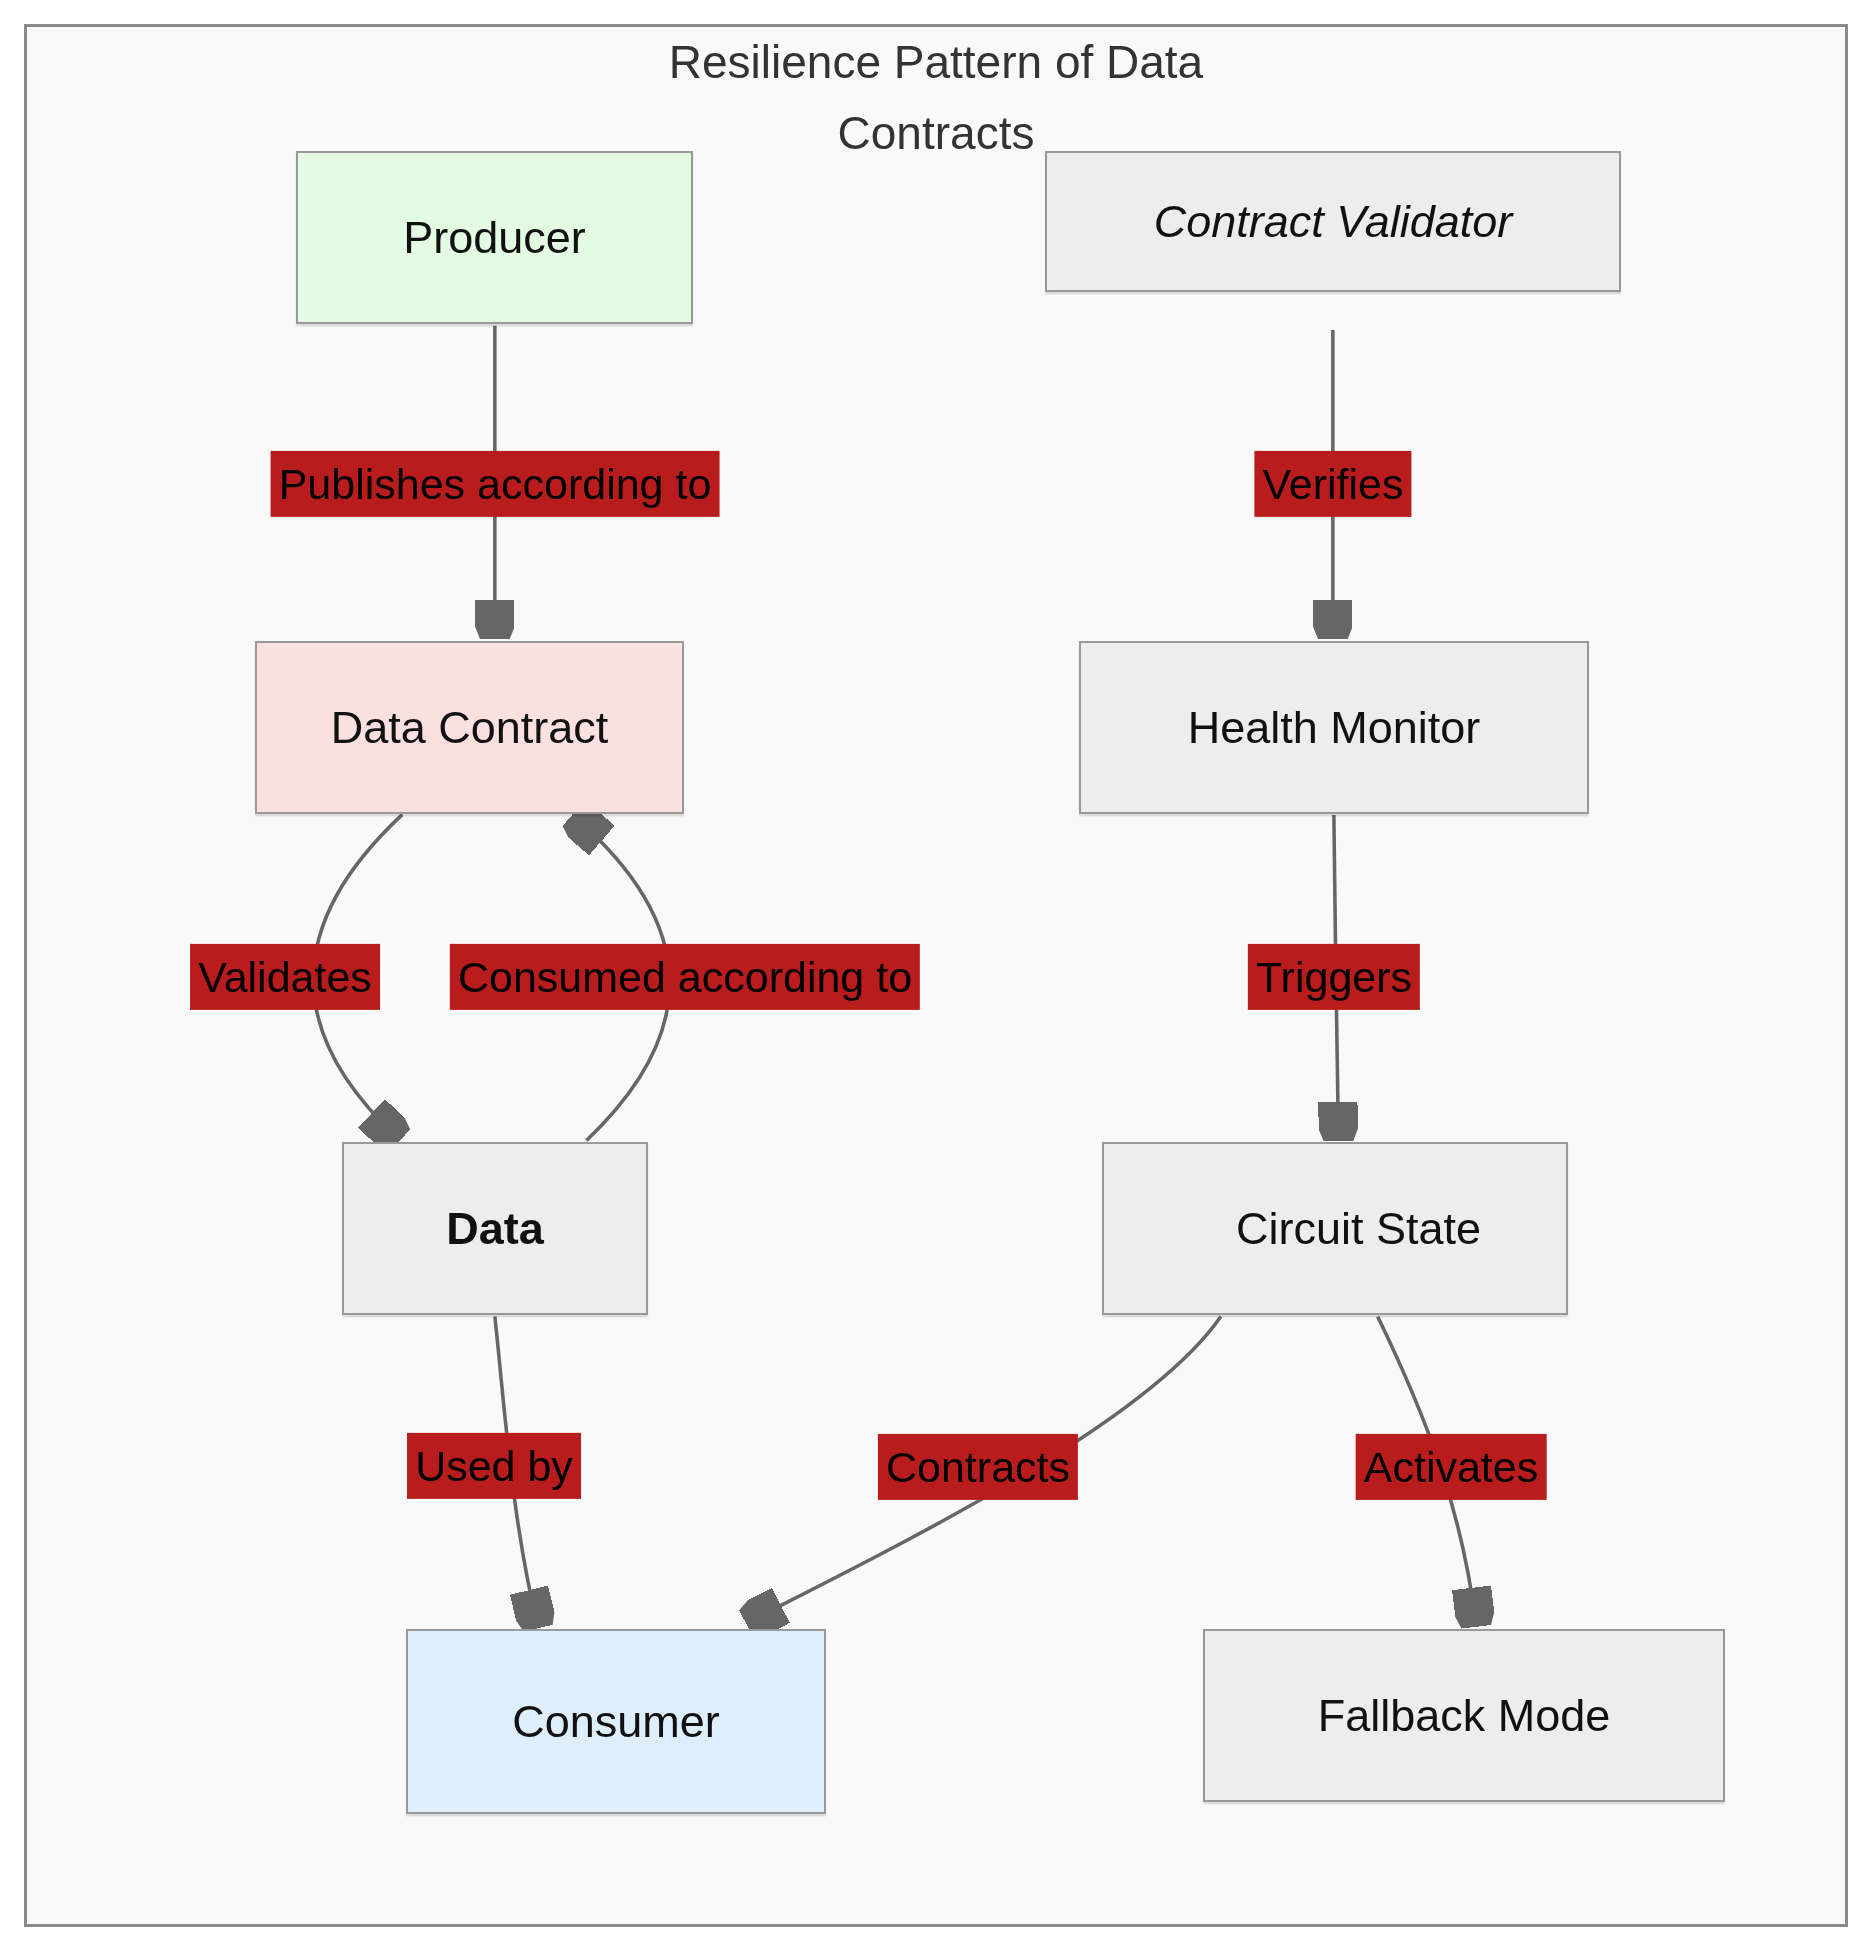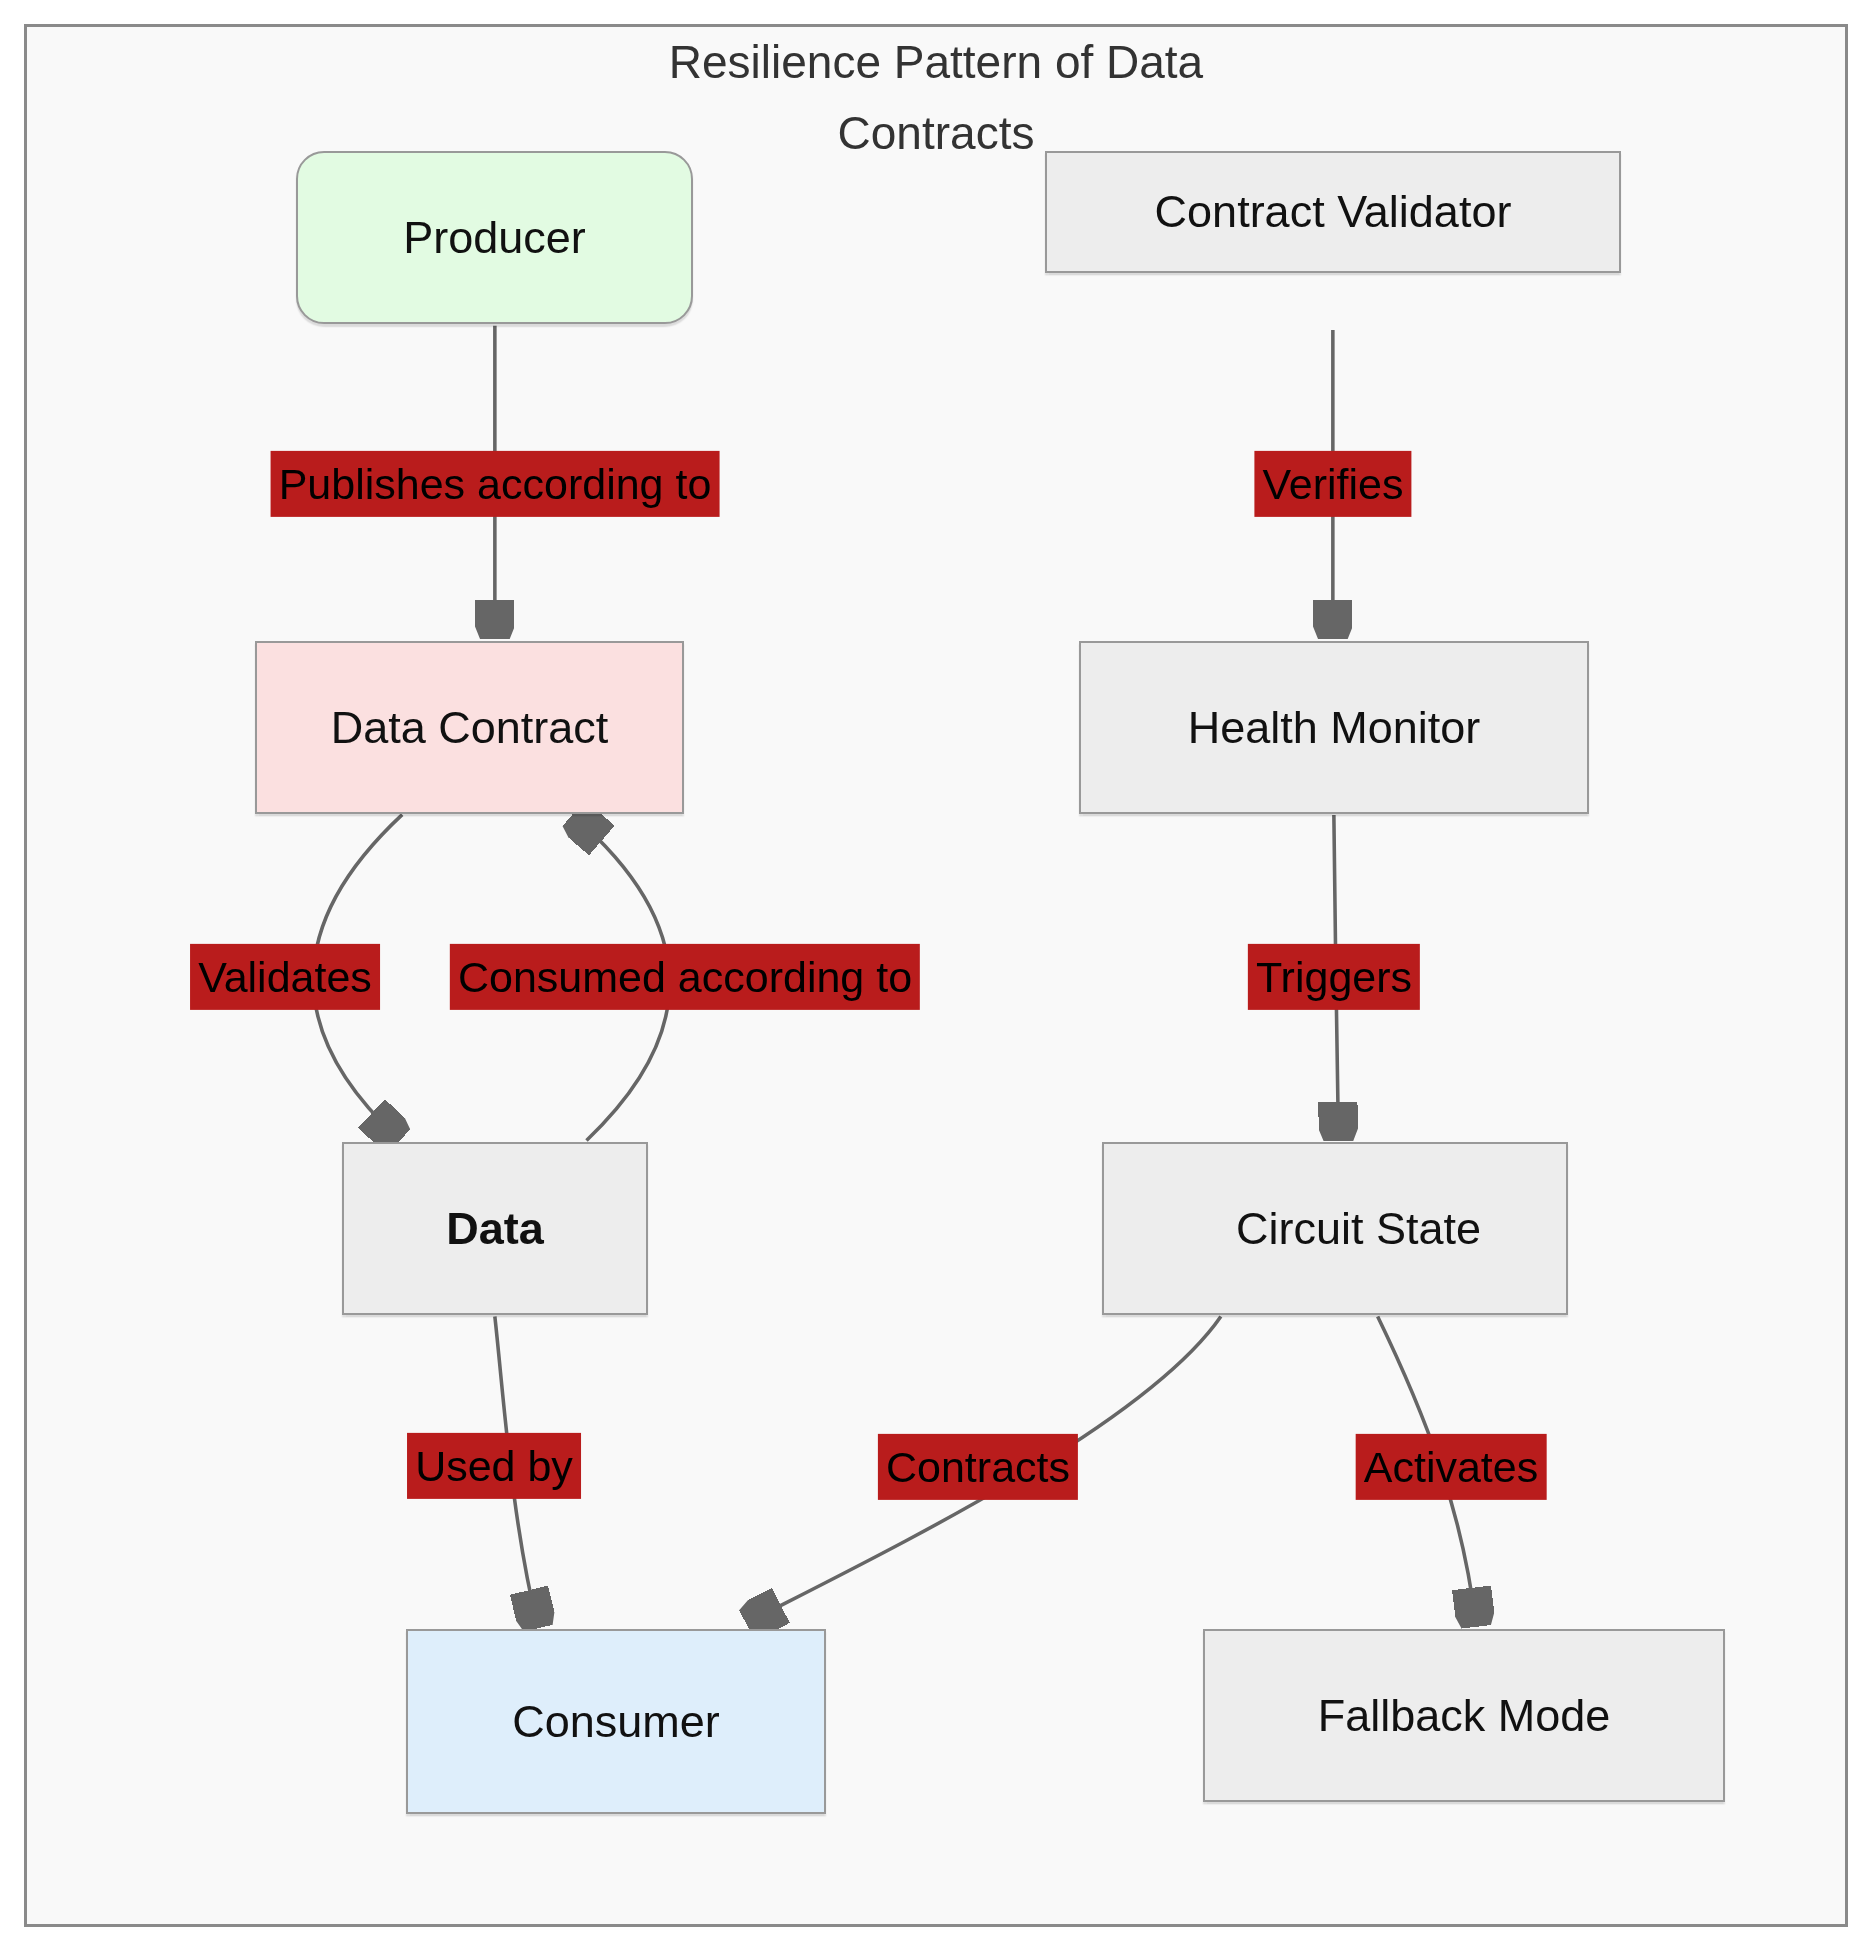--- a/index.html
+++ b/index.html
@@ -102,33 +102,33 @@
 
   <div class="edge-label" style="left:495px;  top:484px;">Publishes according to</div>
   <div class="edge-label" style="left:285px;  top:977px;">Validates</div>
   <div class="edge-label" style="left:685px; top:977px;">Consumed according to</div>
   <div class="edge-label" style="left:494px;  top:1466px;">Used by</div>
   <div class="edge-label" style="left:1333px; top:484px;">Verifies</div>
   <div class="edge-label" style="left:1334px; top:977px;">Triggers</div>
   <div class="edge-label" style="left:978px; top:1467px;">Contracts</div>
   <div class="edge-label" style="left:1451px; top:1467px;">Activates</div>
 
-  <div class="node" style="left: 296px; top: 151px; width: 397px; height: 173px; background-color: rgb(226, 251, 226); border-radius: 28px;">
+  <div class="node" style="left: 296px; top: 151px; width: 397px; height: 173px; background-color: rgb(226, 251, 226);">
     <span>Producer</span>
   </div>
   <div class="node" style="left: 255px; top: 641px; width: 429px; height: 173px; background-color: rgb(251, 224, 224);">
     <span>Data Contract</span>
   </div>
   <div class="node" style="left: 342px; top: 1142px; width: 306px; height: 173px; background-color: rgb(237, 237, 237); font-weight: bold;">
     <span>Data</span>
   </div>
   <div class="node" style="left: 406px; top: 1629px; width: 420px; height: 185px; background-color: rgb(222, 238, 251);">
     <span>Consumer</span>
   </div>
-  <div class="node" style="left: 1045px; top: 151px; width: 576px; height: 122px; background-color: rgb(237, 237, 237);">
+  <div class="node" style="left: 1045px; top: 151px; width: 576px; height: 141px; background-color: rgb(237, 237, 237); font-style: italic;">
     <span>Contract Validator</span>
   </div>
   <div class="node" style="left: 1079px; top: 641px; width: 510px; height: 173px; background-color: rgb(237, 237, 237);">
     <span>Health Monitor</span>
   </div>
   <div class="node" style="left: 1102px; top: 1142px; width: 466px; height: 173px; background-color: rgb(237, 237, 237); padding-left: 47px;">
     <span>Circuit State</span>
   </div>
   <div class="node" style="left: 1203px; top: 1629px; width: 522px; height: 173px; background-color: rgb(237, 237, 237);">
     <span>Fallback Mode</span>

